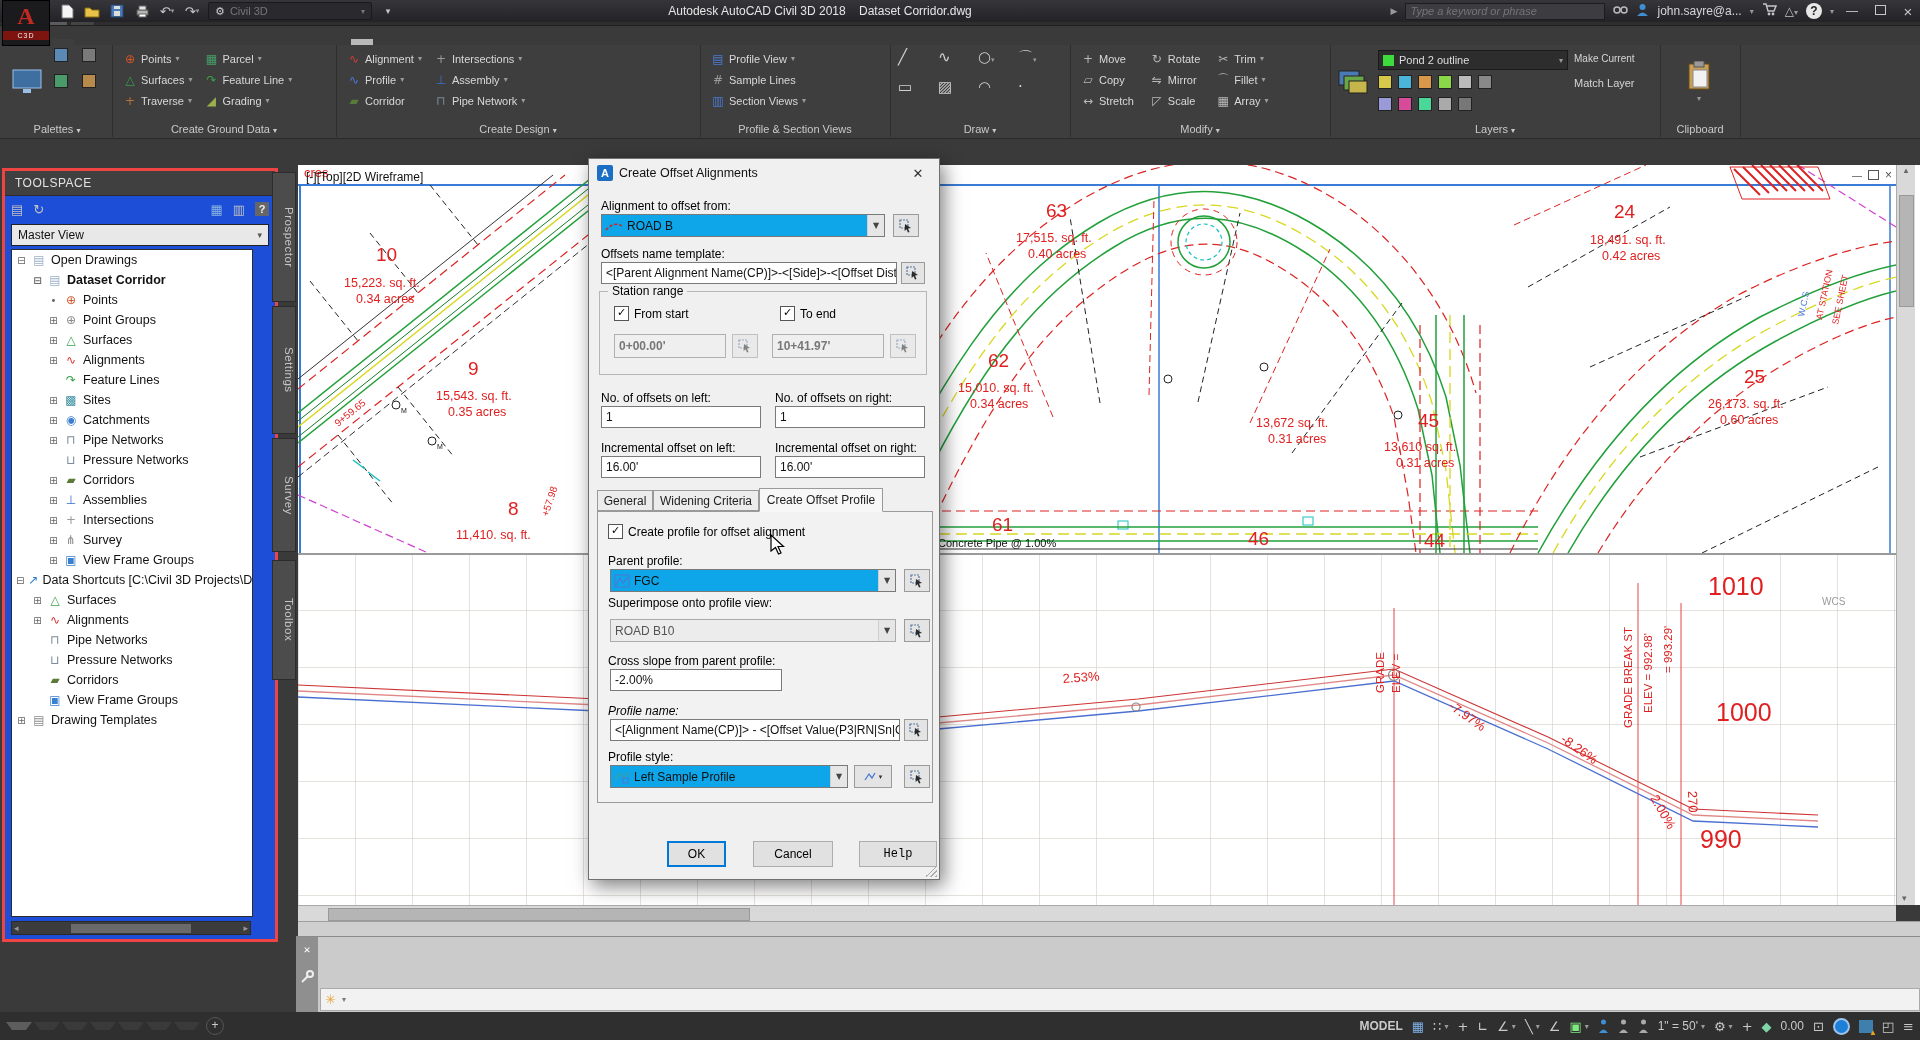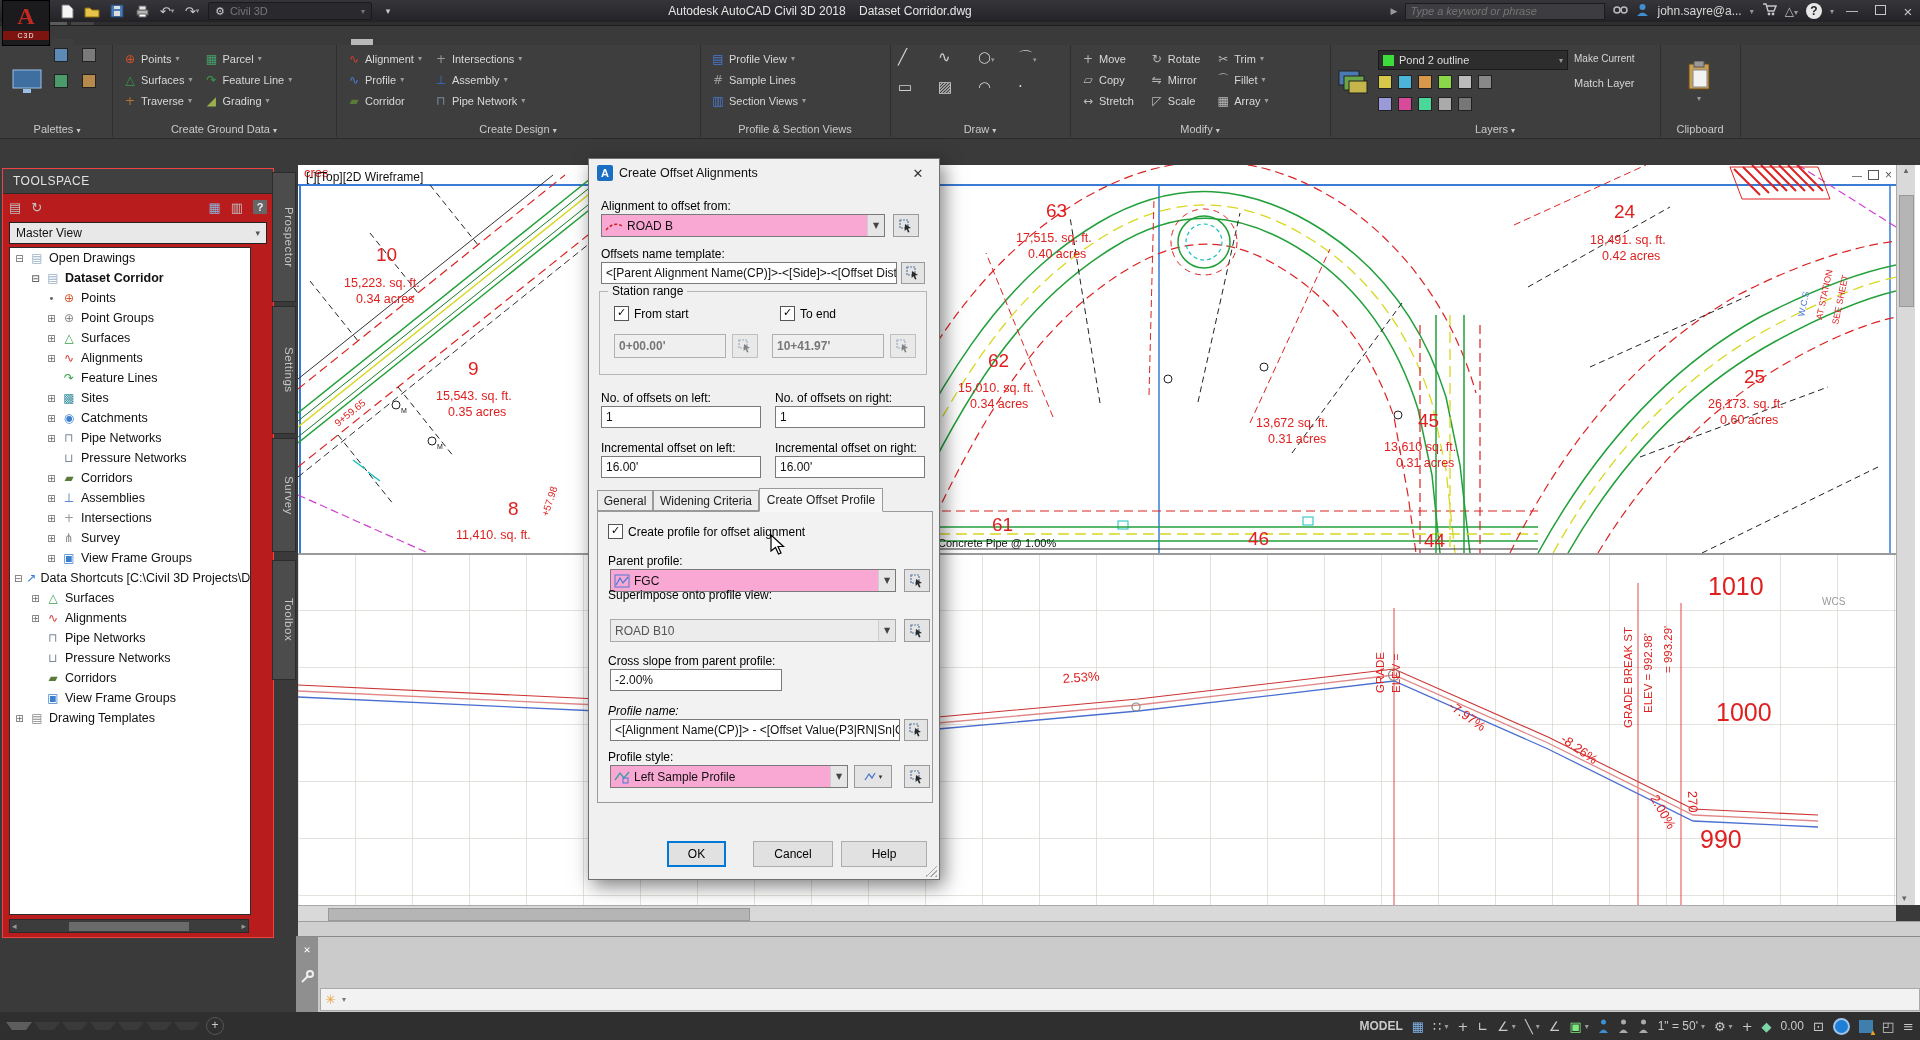--- a/index.html
+++ b/index.html
@@ -35,21 +35,21 @@
   .ritem .rico{width:14px;text-align:center;font-size:12px;}
   .ritem .car{color:#9a9a9a;font-size:8px;}
   .bigbtn{position:absolute;top:4px;width:38px;height:66px;display:flex;flex-direction:column;align-items:center;justify-content:center;gap:3px;}
   .miniico{display:inline-block;width:12px;height:12px;border:1px solid #222;}
   
   #filetabs{left:0;top:139px;width:1920px;height:26px;background:#2e2e2e;border-bottom:1px solid #1f1f1f;display:flex;align-items:flex-end;padding-left:6px;gap:2px;box-sizing:border-box;}
   .ftab{padding:4px 14px;background:#3a3a3a;color:#b5b5b5;font-size:12px;border:1px solid #262626;border-bottom:none;}
   .ftab.active{background:#5c5c5c;color:#fff;}
   .fadd{padding:3px 8px;color:#ccc;background:#444;border:1px solid #262626;border-bottom:none;}
   
-  #toolspace{left:2px;top:168px;width:270px;height:768px;background:#b91c1c;border:1px solid #ef4444;}
+  #toolspace{left:2px;top:168px;width:270px;height:768px;background:#1d4ed8;border:3px solid #ef4444;}
   #ts-title{height:24px;line-height:24px;padding-left:10px;color:#e2e2e2;background:#404040;border-bottom:1px solid #2c2c2c;font-size:12px;letter-spacing:.5px;}
   #ts-toolbar{height:26px;display:flex;align-items:center;padding:0 6px;gap:10px;color:#c0c0c0;}
   #ts-toolbar .spacer{flex:1;}
   #masterview{margin:2px 6px;height:20px;background:#e8e8e8;color:#111;display:flex;align-items:center;padding:0 6px;font-size:12px;border:1px solid #222;}
   #masterview .car{margin-left:auto;color:#555;}
   #tree{position:absolute;left:6px;top:78px;width:240px;bottom:22px;background:#fff;color:#111;overflow:hidden;border:1px solid #2c2c2c;}
   .trow{height:20px;display:flex;align-items:center;gap:4px;font-size:12.5px;white-space:nowrap;}
   .trow .exp{width:11px;color:#666;font-size:10px;text-align:center;}
   .trow .tico{width:16px;text-align:center;font-size:12px;}
   .trow.bold{font-weight:bold;}
@@ -67,21 +67,21 @@
   #hthumb{position:absolute;left:30px;top:2px;width:420px;height:11px;background:#b5b5b5;border:1px solid #999;}
   #canvasgap{left:298px;top:921px;width:1622px;height:15px;background:#cfcfcf;border-top:1px solid #9f9f9f;}
   
   #dlg{left:588px;top:158px;width:350px;height:720px;background:#f0f0f0;border:1px solid #707070;
        box-shadow:4px 6px 18px rgba(0,0,0,.5);z-index:50;color:#000;}
   #dlg-title{height:28px;display:flex;align-items:center;padding:0 8px;gap:6px;font-size:12.5px;color:#111;}
   #dlg-close{margin-left:auto;width:26px;text-align:center;color:#333;font-size:13px;}
   .dlabel{position:absolute;font-size:12px;color:#000;}
   .field{position:absolute;background:#fff;border:1px solid #7a7a7a;font-size:12px;color:#111;display:flex;align-items:center;padding:0 4px;box-sizing:border-box;}
   .field.dis{background:#efefef;color:#777;border-color:#b0b0b0;font-weight:bold;}
-  .combo{position:absolute;background:#f9a8d4;border:1px solid #7a7a7a;display:flex;align-items:center;font-size:12px;color:#111;box-sizing:border-box;}
+  .combo{position:absolute;background:#0ea5e9;border:1px solid #7a7a7a;display:flex;align-items:center;font-size:12px;color:#111;box-sizing:border-box;}
   .combo .txt{padding-left:4px;}
   .combo .car{margin-left:auto;width:16px;align-self:stretch;background:#e6e6e6;border-left:1px solid #cfcfcf;display:flex;align-items:center;justify-content:center;color:#444;font-size:8px;}
   .combo.dis{background:#ececec;color:#555;border-color:#ababab;}
   .pbtn{position:absolute;background:#e4e4e4;border:1px solid #9a9a9a;display:flex;align-items:center;justify-content:center;box-sizing:border-box;}
   .pbtn.dis{opacity:.55;}
   .cb{display:inline-block;width:13px;height:13px;background:#fff;border:1px solid #555;color:#000;
       font-size:11px;line-height:12px;text-align:center;vertical-align:-2px;margin-right:5px;font-family:"DejaVu Sans",sans-serif;}
   .cbl{position:absolute;font-size:12px;color:#000;display:flex;align-items:center;}
   #grp{position:absolute;left:10px;top:132px;width:326px;height:82px;border:1px solid #b5b5b5;}
   #grp-leg{position:absolute;left:8px;top:-8px;background:#f0f0f0;padding:0 4px;font-size:12px;}
@@ -891,21 +891,21 @@
         </svg>
         <span class="txt">FGC</span>
         <span class="car g">▼</span>
       </div>
       <div class="pbtn" style="left:306px;top:57px;width:26px;height:23px;">
         <svg width="14" height="14">
             <use href="#icoPick"></use>
           </svg>
       </div>
 
-      <span class="dlabel" style="left:10px;top:76px;text-align:right;">Superimpose onto profile view:</span>
+      <span class="dlabel" style="left:10px;top:84px;text-align:right;">Superimpose onto profile view:</span>
       <div class="combo dis" style="left:12px;top:107px;width:286px;height:23px;">
         <span class="txt">ROAD B10</span>
         <span class="car g">▼</span>
       </div>
       <div class="pbtn" style="left:306px;top:107px;width:26px;height:23px;">
         <svg width="14" height="14">
             <use href="#icoPick"></use>
           </svg>
       </div>
 
@@ -945,21 +945,21 @@
           </svg>
       </div>
     </div>
 
     <div class="dbtn def" style="left:78px;width:59px;">
         <span>OK</span>
       </div>
     <div class="dbtn" style="left:164px;width:80px;">
         <span>Cancel</span>
       </div>
-    <div class="dbtn" style="left:252px;width:86px;">
+    <div class="dbtn" style="left:270px;width:78px;font-family:Liberation Mono, monospace;">
         <span>Help</span>
       </div>
     <div id="grip"></div>
   </div>
 
   <svg class="abs" style="left:770px;top:534px;z-index:70" width="18" height="22">
     <path d="M1 1 L1 17 L5.5 13.5 L8.5 20 L11 19 L8 12.5 L13.5 12.5 Z" fill="#fff" stroke="#000" stroke-width="1.2"></path>
   </svg>
 
   <div id="cmd" class="abs">

